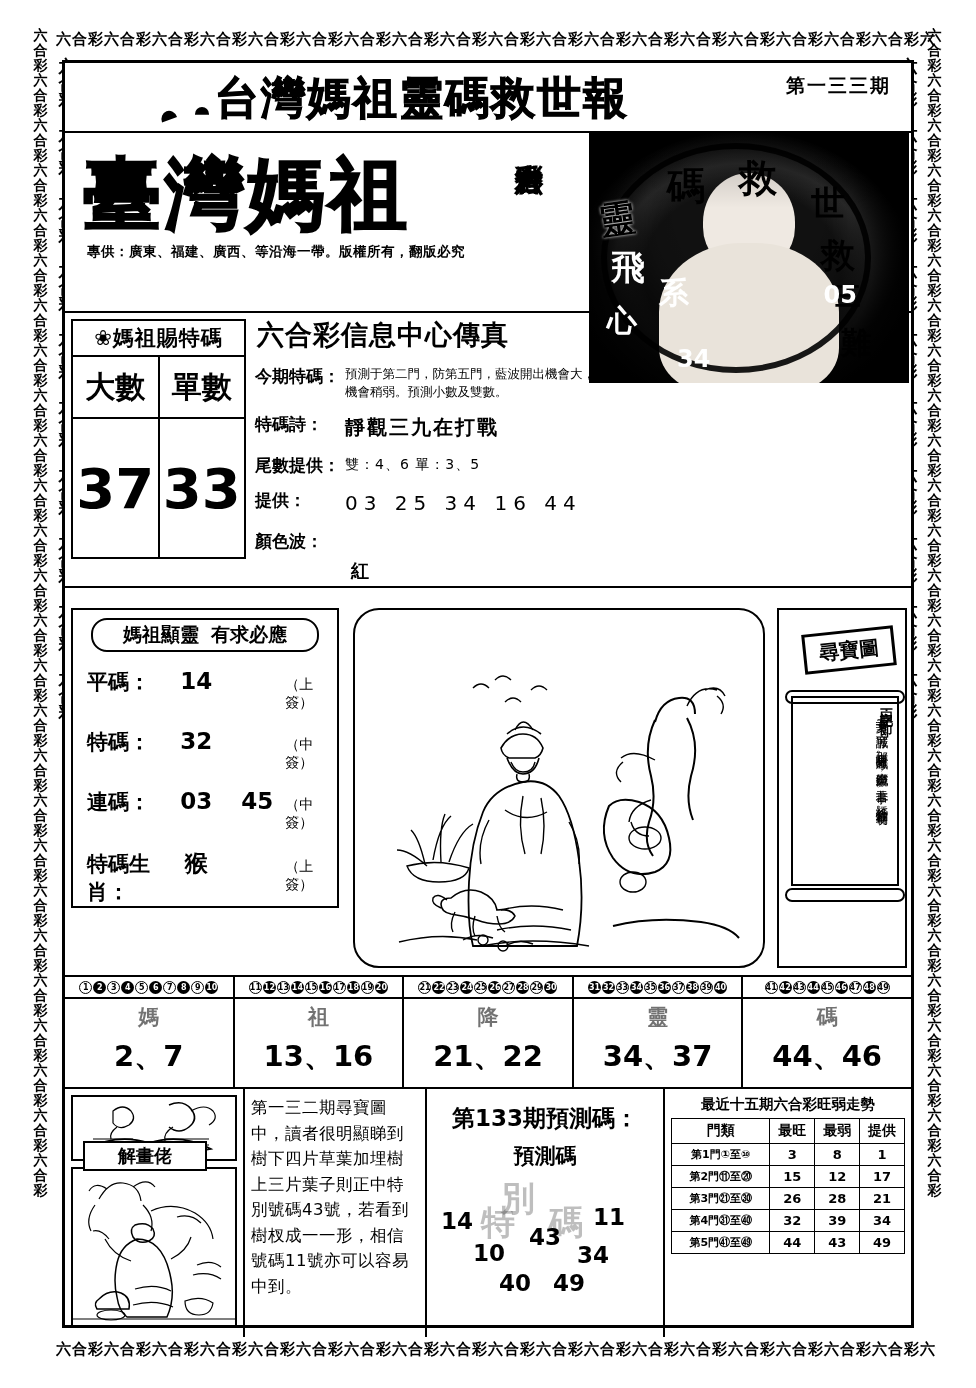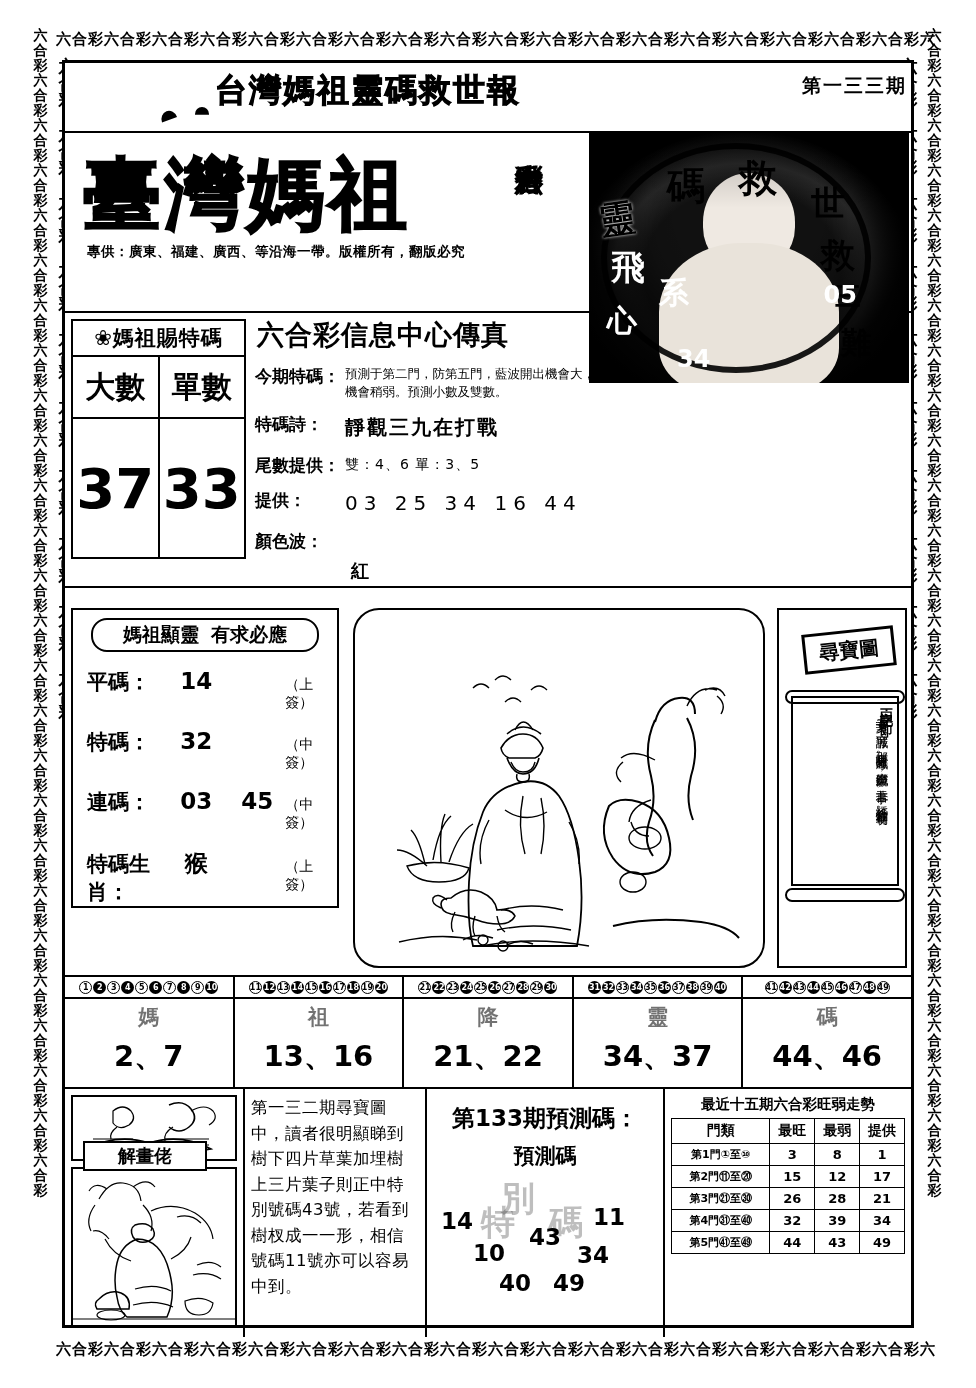--- a/index.html
+++ b/index.html
@@ -60,27 +60,27 @@
     background: #fff;
   }
   
   .masthead {
     position:relative;
     height: 70px;
     border-bottom: 2px solid #000;
   }
   .masthead-title {
     position:absolute; left: 150px; top: 6px;
-    font-size: 32px; font-weight: bold;
+    font-size: 44px; font-weight: bold;
     font-family: Liberation Serif, serif;
     letter-spacing: 2px;
     -webkit-text-stroke: 1px #000;
   }
   .issue-no {
-    position:absolute; right: 4px; top: 10px;
+    position:absolute; right: 20px; top: 10px;
     font-size: 19px; font-weight: bold; letter-spacing: 2px;
   }
   .moon1 { position:absolute; left: 95px; top: 48px; width: 16px; height: 9px;
       border-radius: 50%/100% 100% 0 0; background:#000; transform: rotate(-20deg);}
   .moon2 { position:absolute; left: 130px; top: 44px; width: 14px; height: 14px;
       border-radius:50%; background:#000; clip-path: polygon(0 0,100% 0,100% 55%,0 55%); }
 
   
   .logo-band { position:relative; height: 180px; border-bottom: 2px solid #000; }
   .big-logo {

